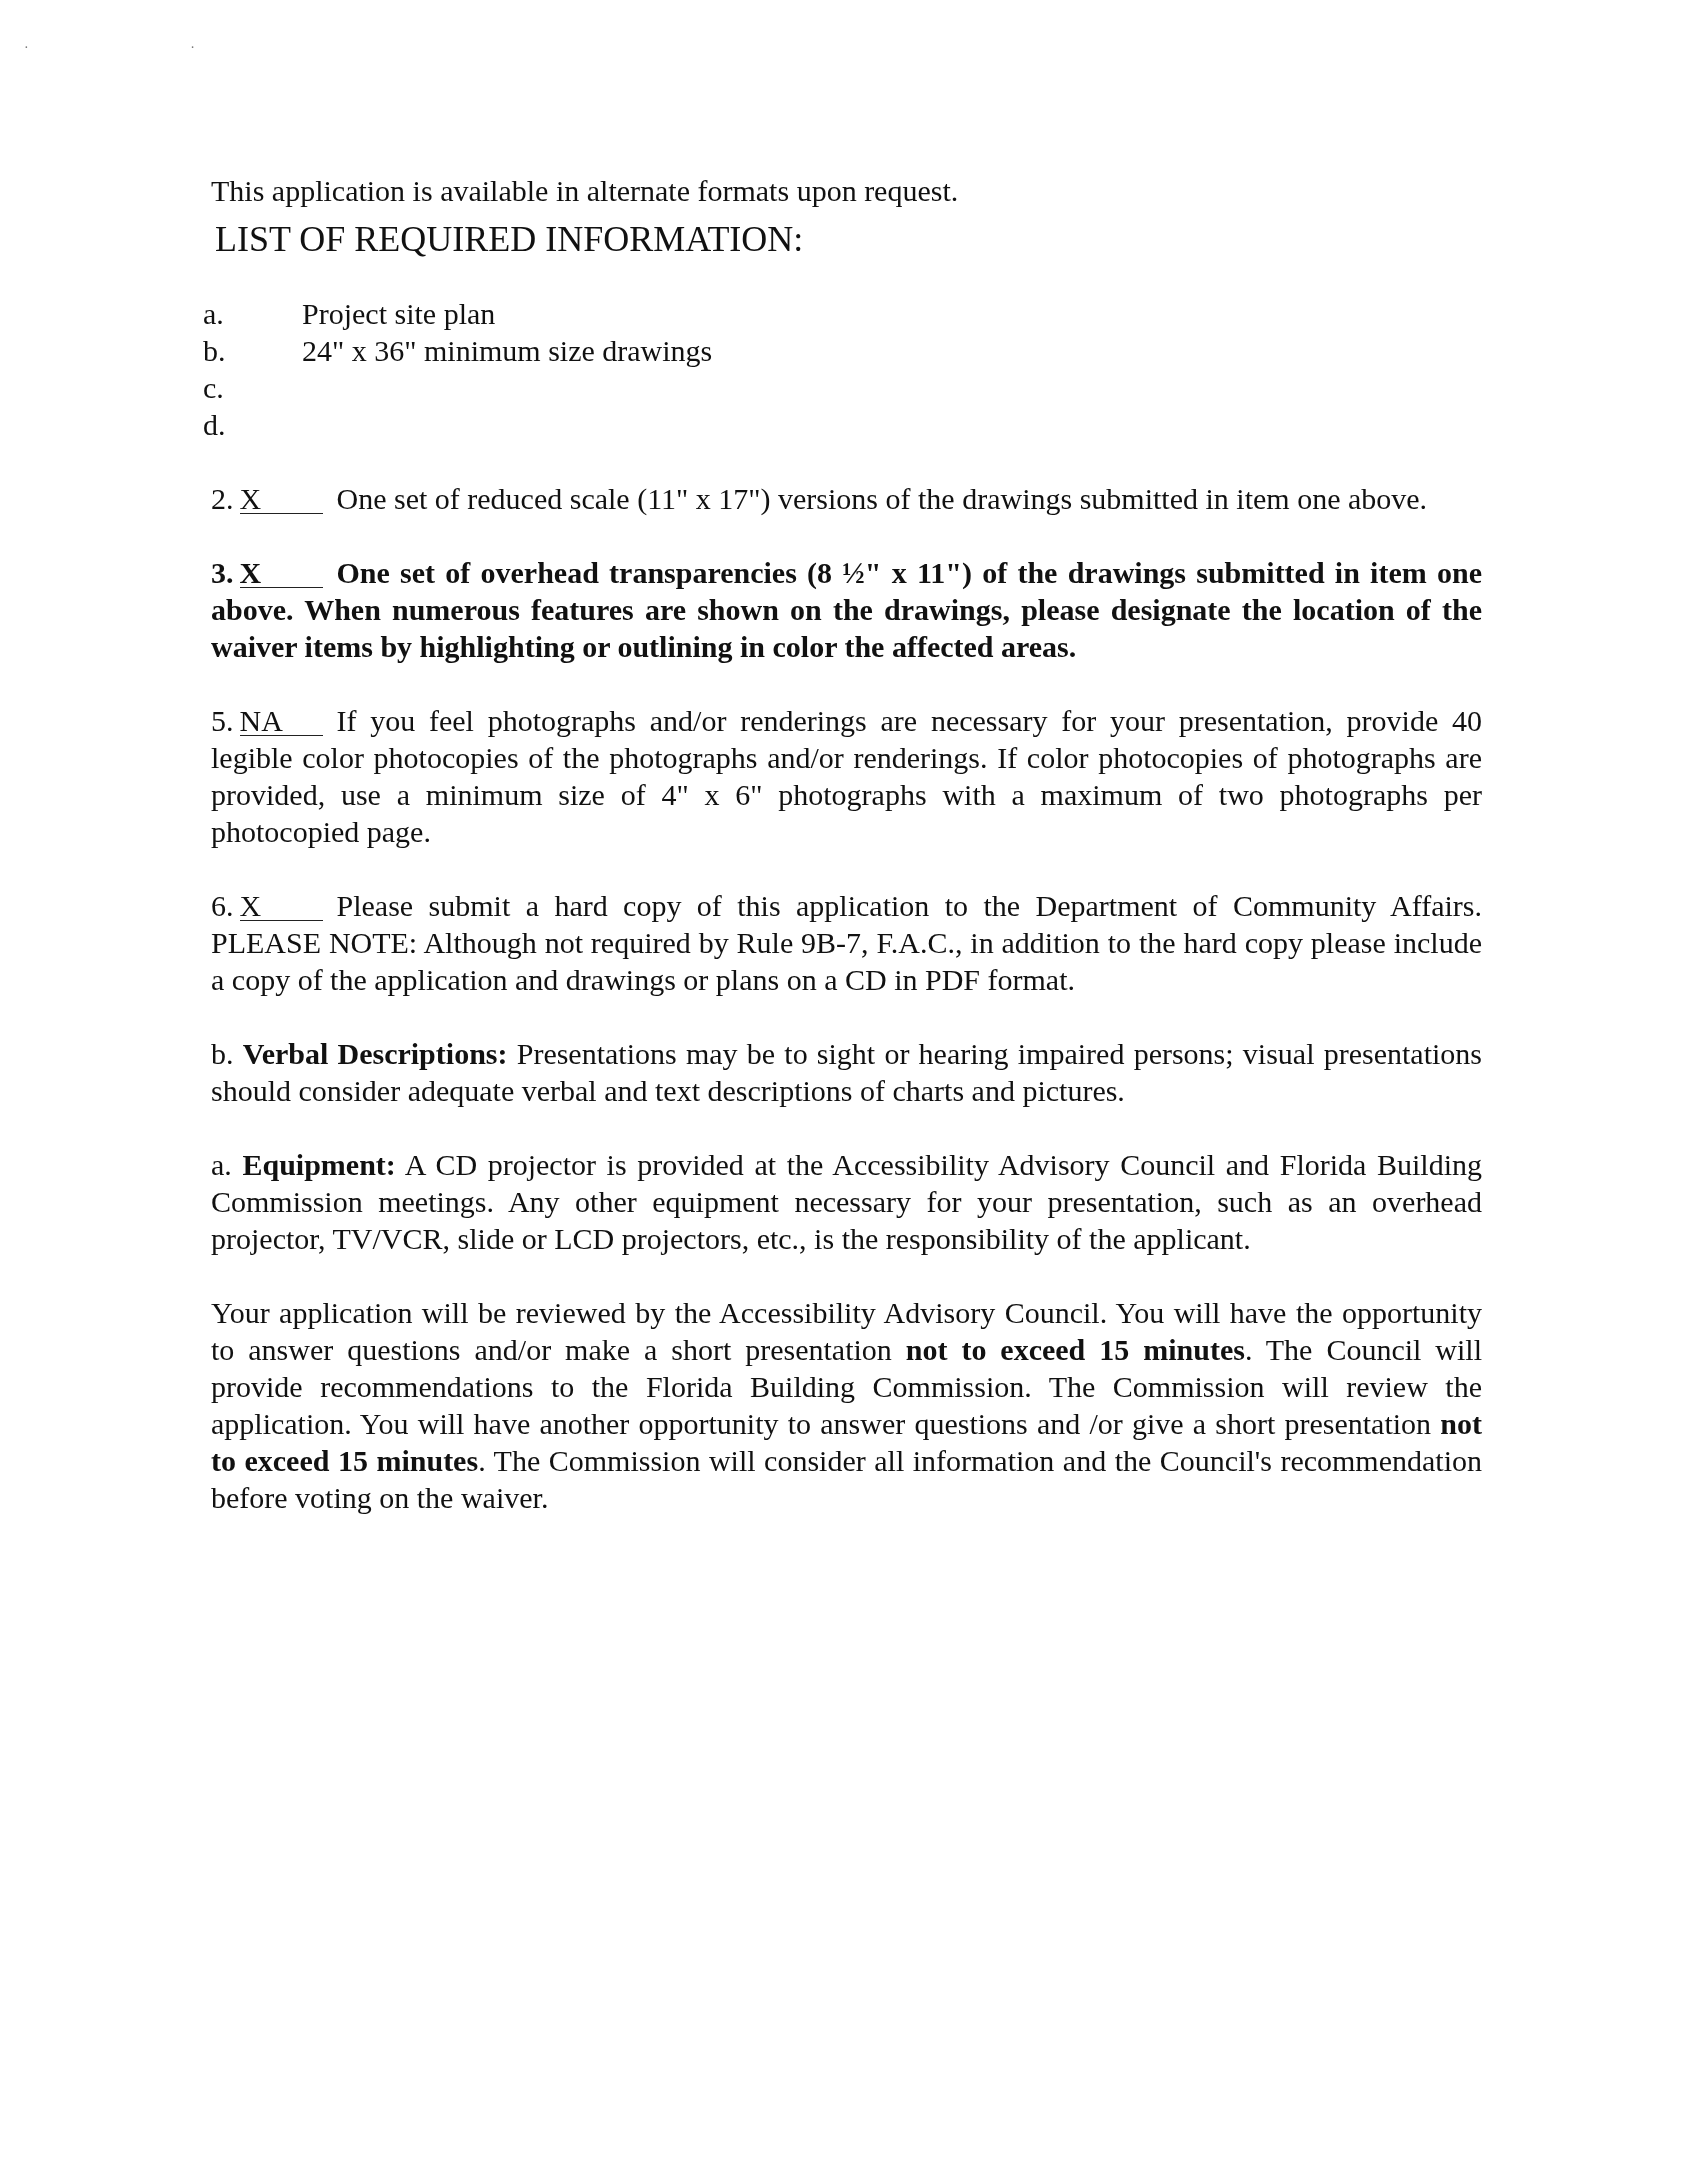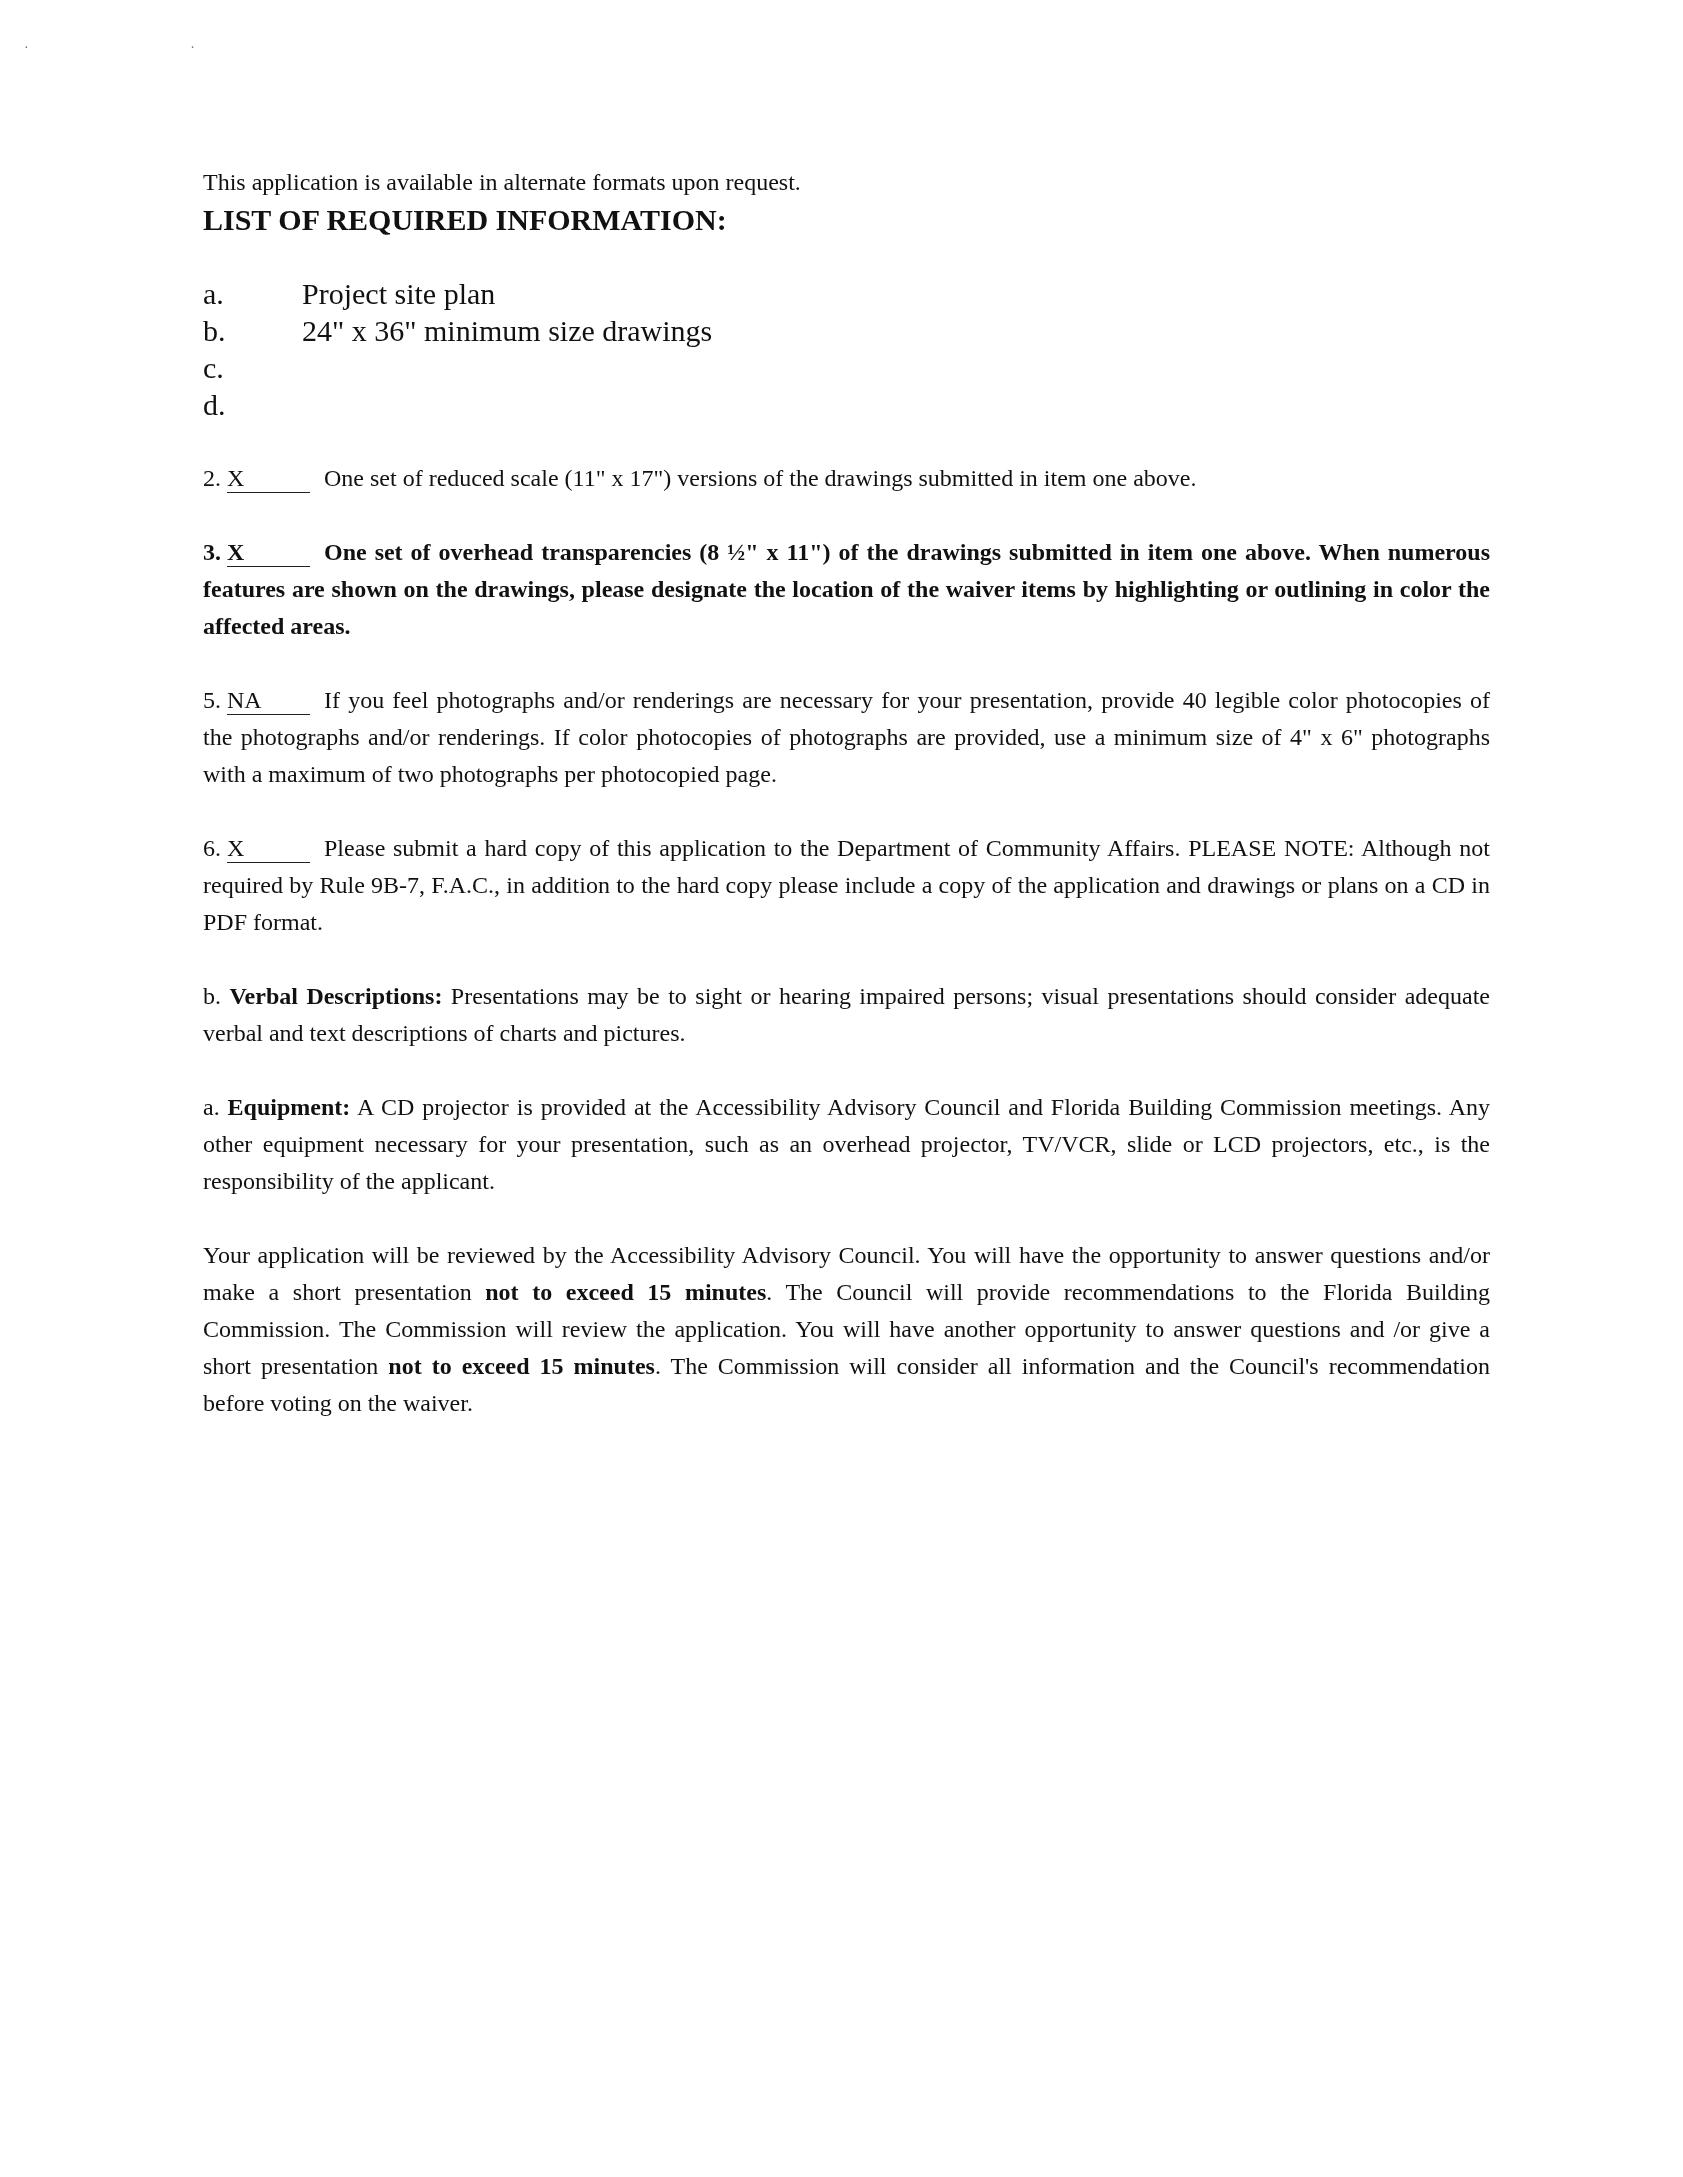--- a/index.html
+++ b/index.html
@@ -3,23 +3,23 @@
 <meta charset="utf-8">
 <style>
   html, body { margin: 0; padding: 0; background: #ffffff; }
   body {
     width: 1683px; height: 2177px; position: relative; overflow: hidden;
     font-family: "Liberation Serif", "DejaVu Serif", serif;
     color: #111111;
   }
   .specks { position: absolute; top: 40px; left: 24px; font-size: 14px; color: #777; letter-spacing: 79px; }
   .page { position: absolute; left: 203px; width: 1287px; top: 164px; }
-  .line { font-size: 24px; line-height: 37px; margin: 0; }
+  .line { font-size: 30px; line-height: 37px; margin: 8px; }
   .just { text-align: justify; text-align-last: left; }
-  .hdr { font-weight: bold; font-size: 30px; line-height: 37px; margin: 0; }
+  .hdr { font-weight: normal; font-size: 36px; line-height: 37px; margin: 12px; }
   .item { margin-top: 0; }
   .blank { display: inline-block; min-width: 83px; text-align: center; border-bottom: 1.5px solid #222; line-height: 28px; margin: 0 14px 0 6px; }
   .sub { display: flex; font-size: 30px; line-height: 37px; }
   .sub .ltr { width: 99px; }
   b { font-weight: bold; }
 </style>
 </head>
 <body>
 
 <div class="specks">· ·</div>

